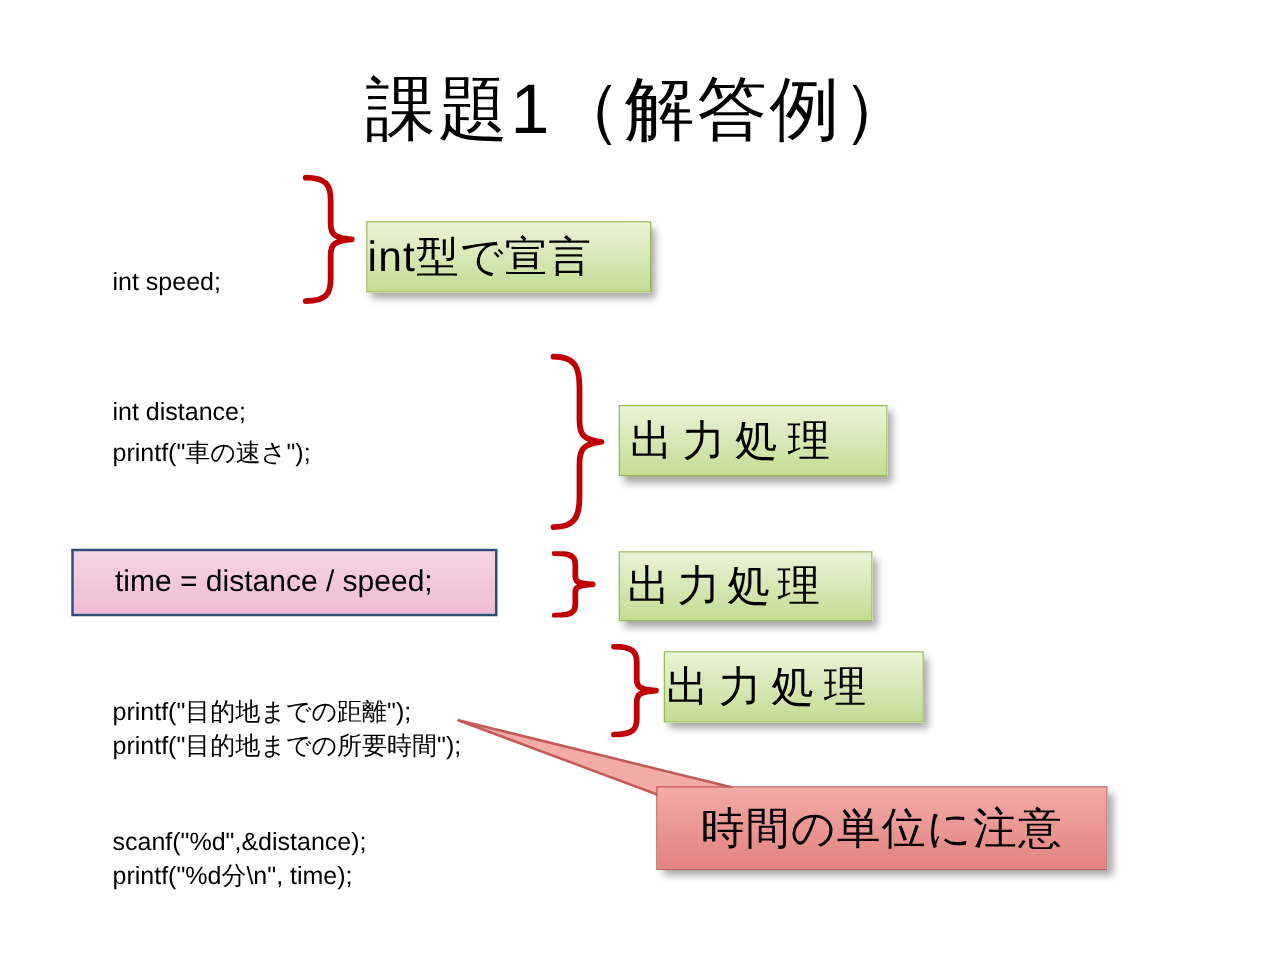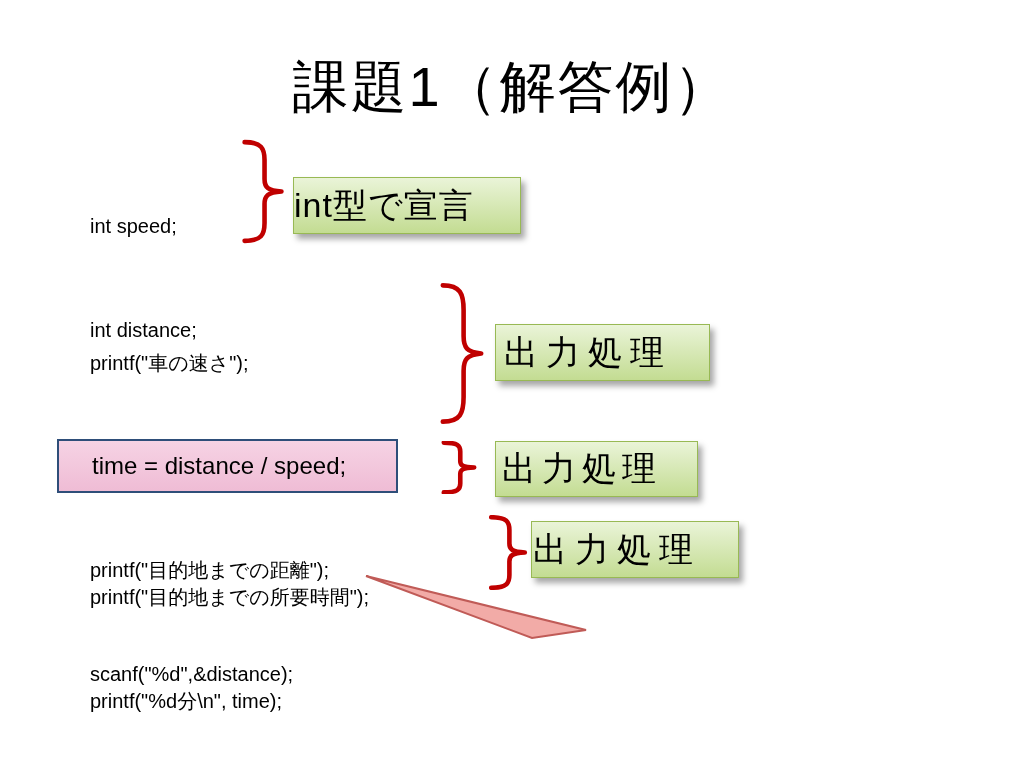--- a/index.html
+++ b/index.html
@@ -117,14 +117,17 @@
       <path vector-effect="non-scaling-stroke" d="M 3,3 C 14,3 16,9 16,20 L 16,38 C 16,46 18,49 27,50 C 18,51 16,54 16,62 L 16,80 C 16,91 14,97 3,97"></path>
     </svg>
   </span>
   <div class="label-box label-output">
     <span>出力処理</span>
   </div>
 
   <svg class="callout-pointer" viewBox="0 0 240 72" preserveAspectRatio="none">
     <polygon points="6,8 226,62 172,70"></polygon>
   </svg>
+  <div class="callout-box">
+    <span>時間の単位に注意</span>
+  </div>
 
 </div>
 
 </body></html>

